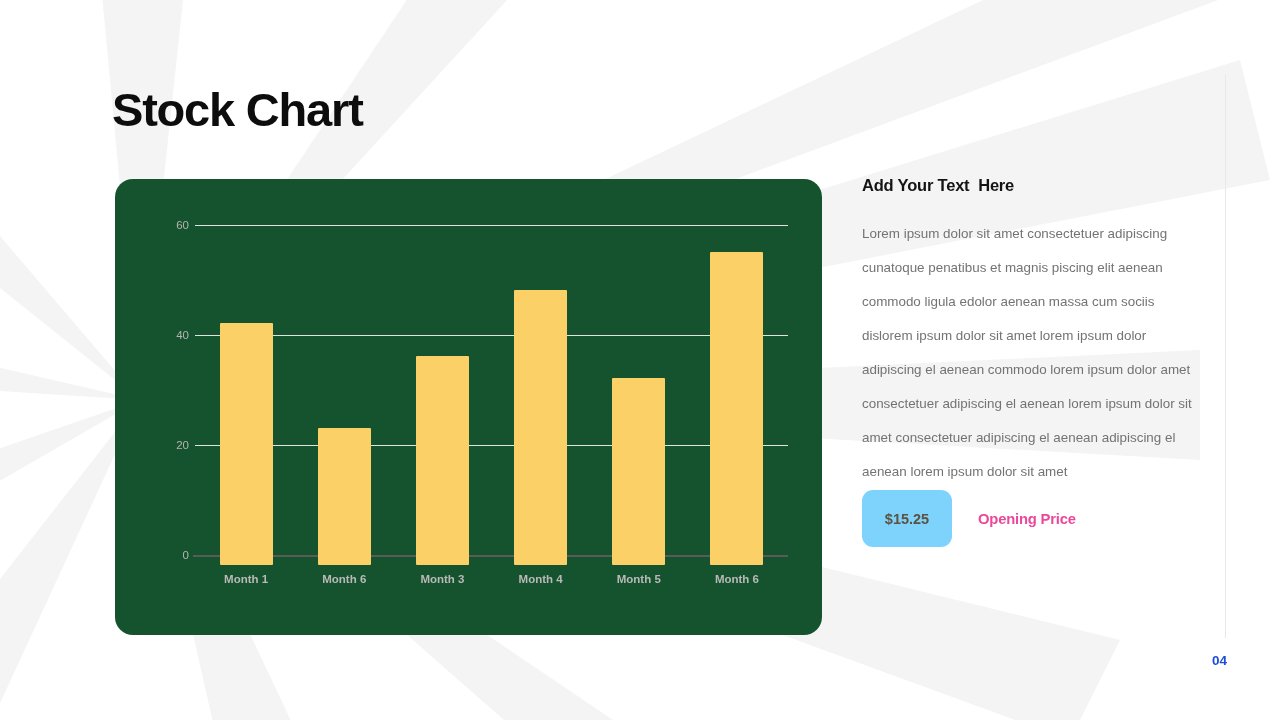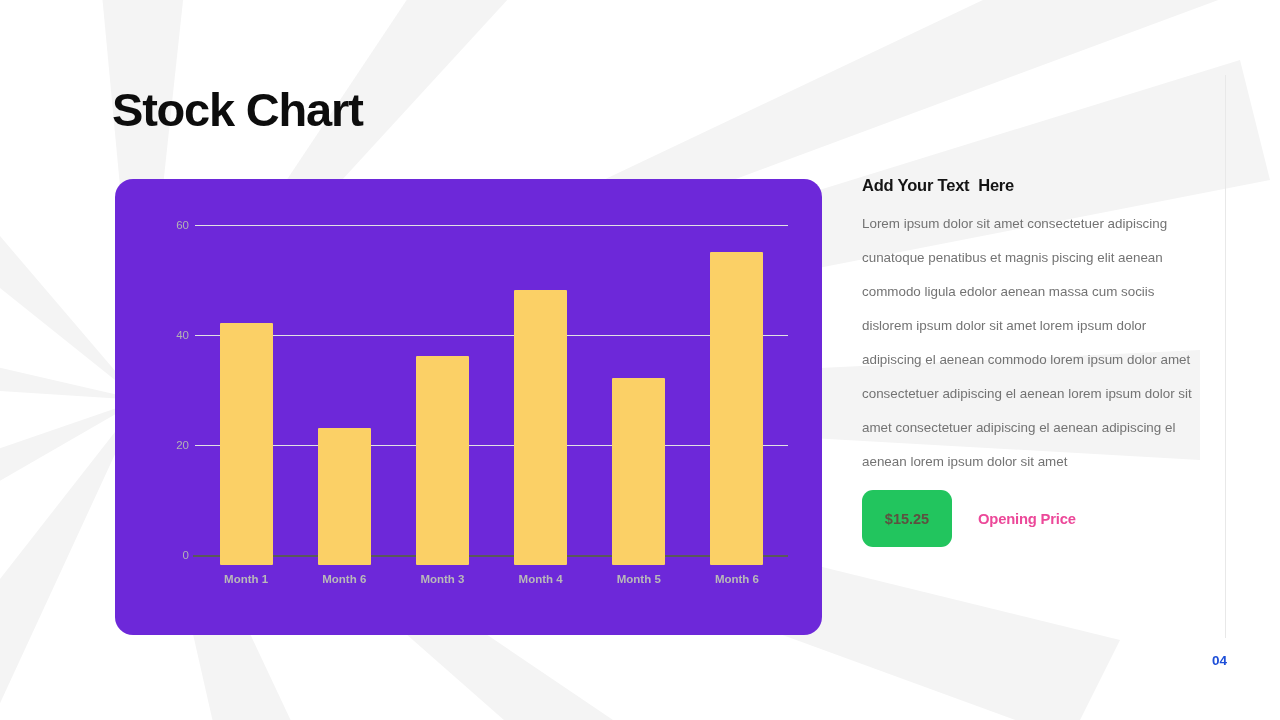--- a/index.html
+++ b/index.html
@@ -44,21 +44,21 @@
     line-height: 1.1;
   }
 
   
   .chart-card {
     position: absolute;
     left: 115px;
     top: 179px;
     width: 707px;
     height: 456px;
-    background: #6d28d9;
+    background: #14532d;
     border-radius: 18px;
   }
 
   .chart-plot {
     position: absolute;
     left: 50px;
     top: 46px;
     right: 34px;
     height: 340px;
   }
@@ -132,39 +132,39 @@
     position: absolute;
     left: 862px;
     top: 176px;
     width: 345px;
   }
   .side-heading {
     font-size: 16.5px;
     font-weight: 700;
     color: #141414;
     letter-spacing: -0.2px;
-    margin-bottom: 12px;
+    margin-bottom: 22px;
     white-space: pre;
   }
   .side-body {
     font-size: 13.4px;
     line-height: 34px;
     color: #737373;
   }
 
   .stat-list { position: absolute; left: 862px; top: 490px; }
   .stat-row {
     display: flex;
     align-items: center;
     margin-bottom: 27px;
   }
   .stat-badge {
     width: 90px;
     height: 57px;
-    background: #22c55e;
+    background: #7dd3fc;
     border-radius: 11px;
     display: flex;
     align-items: center;
     justify-content: center;
     font-size: 14.5px;
     font-weight: 700;
     color: #5d5140;
   }
   .stat-label {
     margin-left: 26px;

